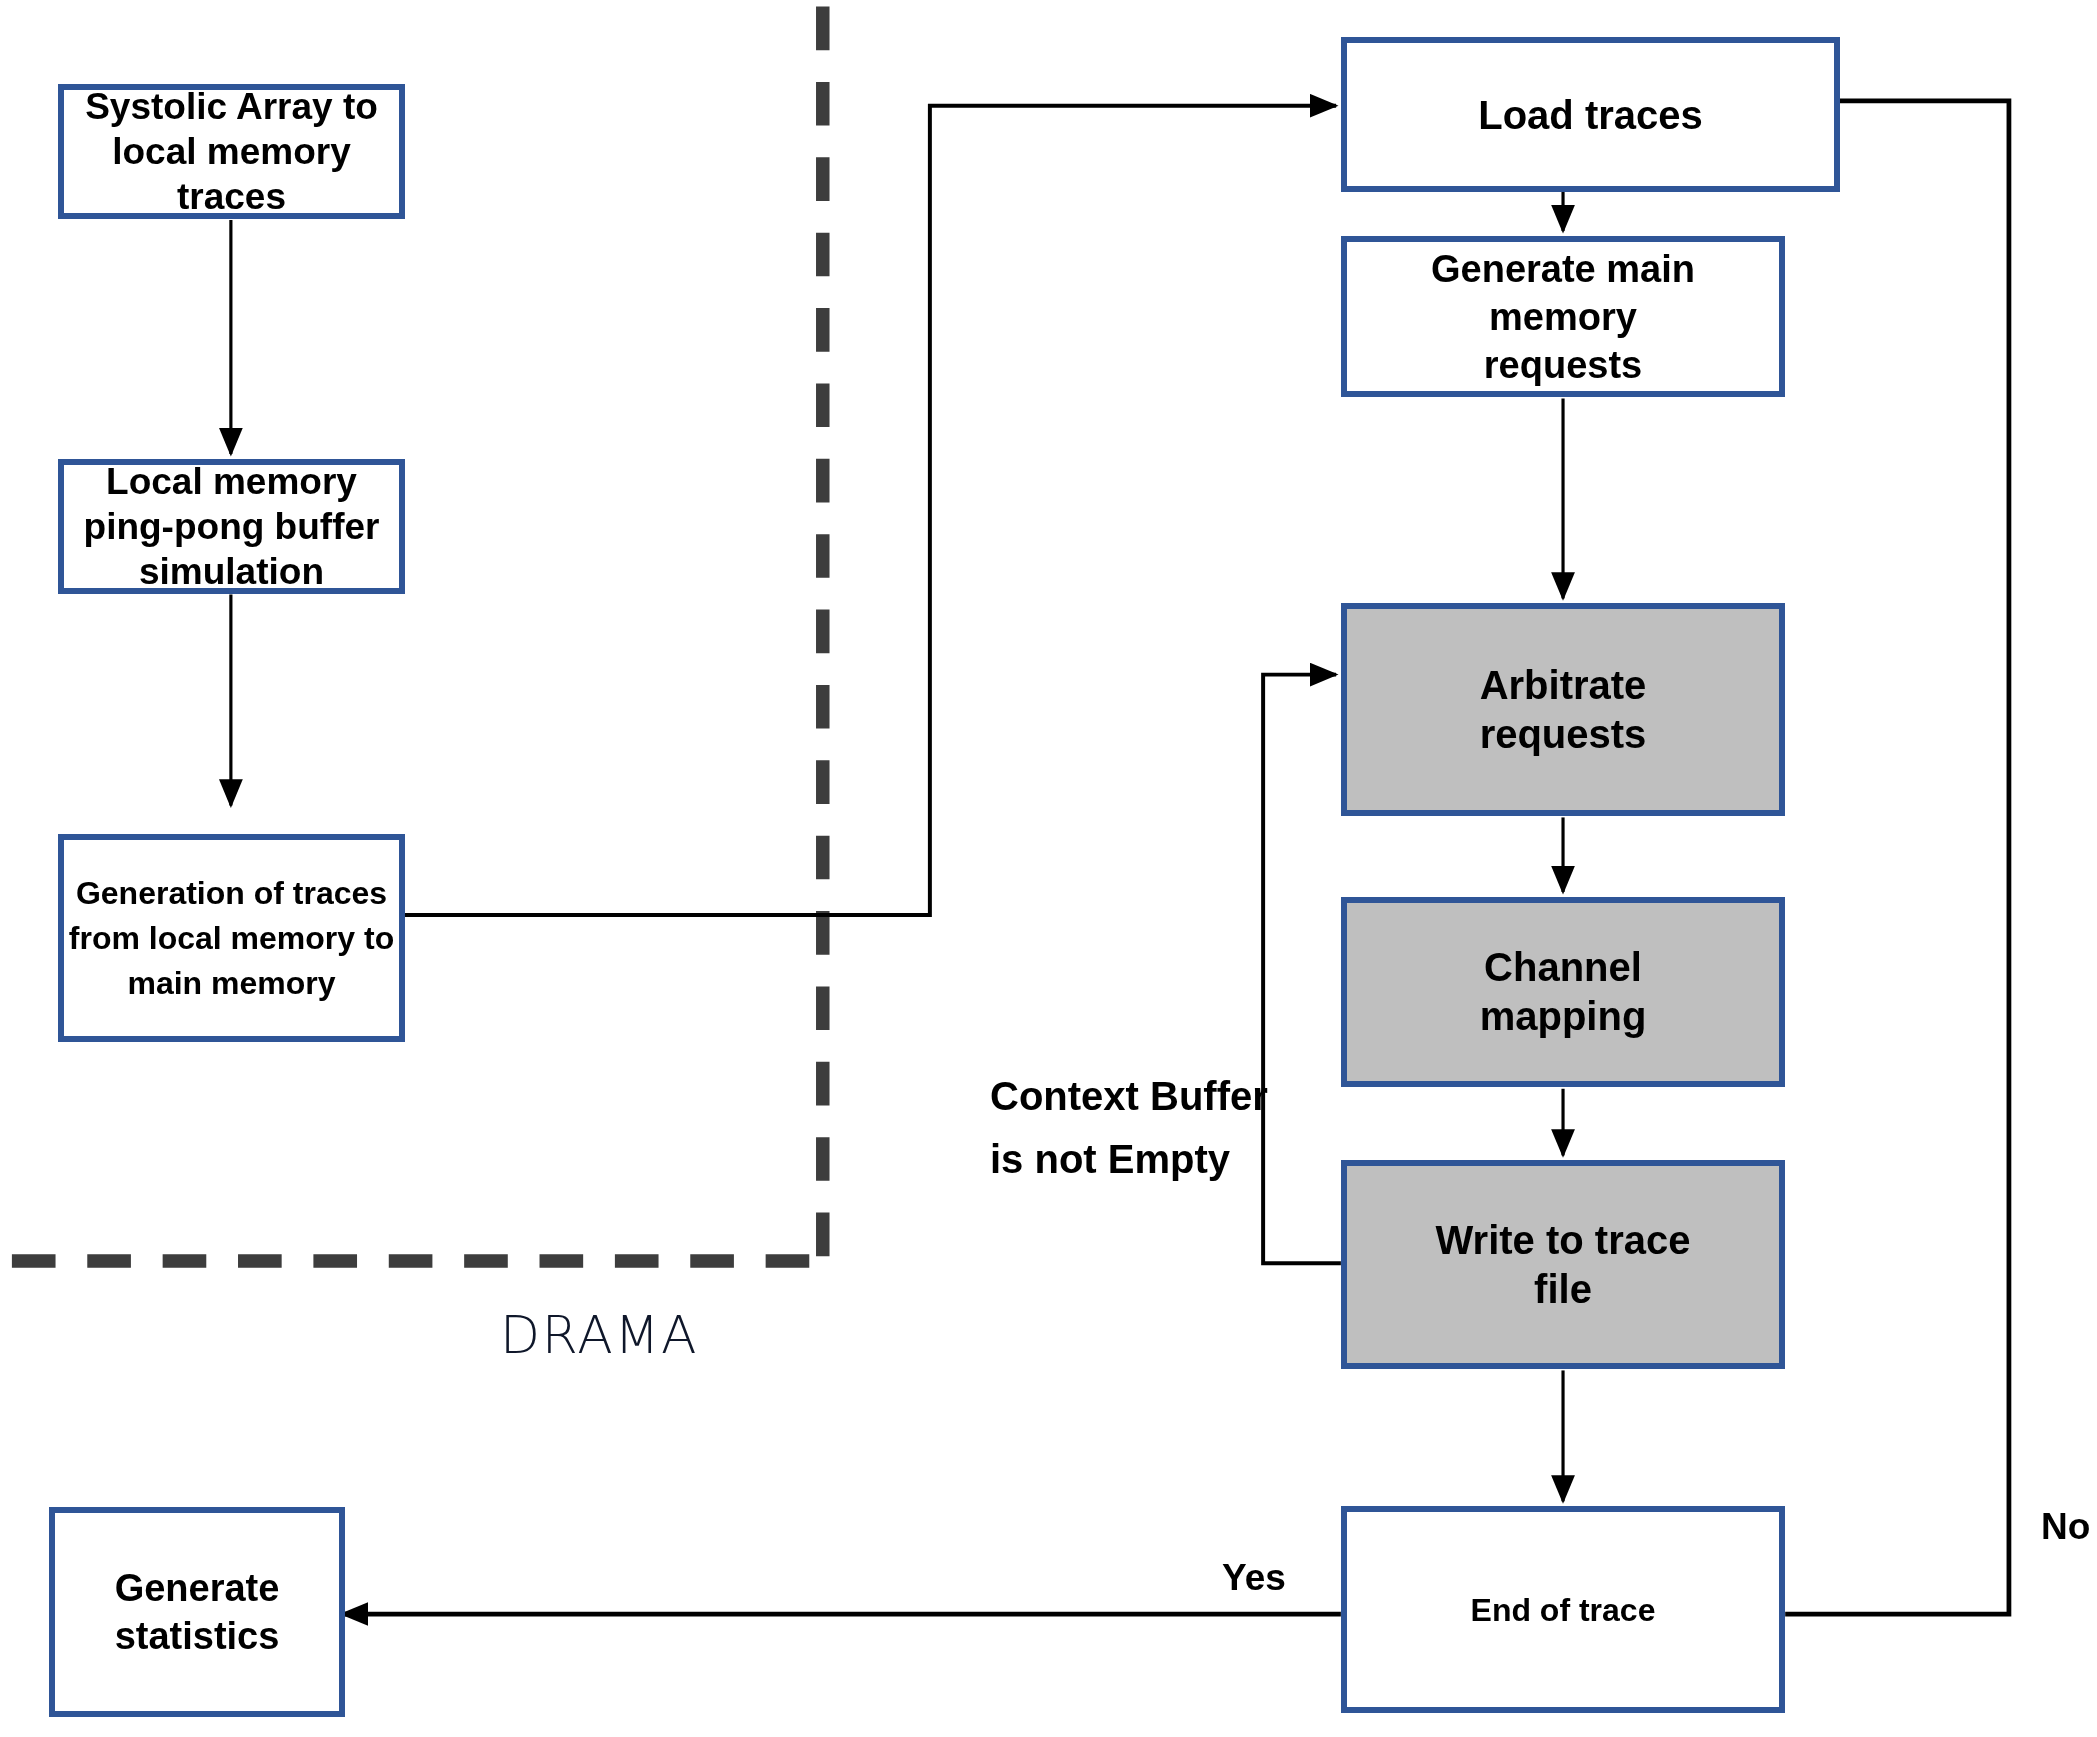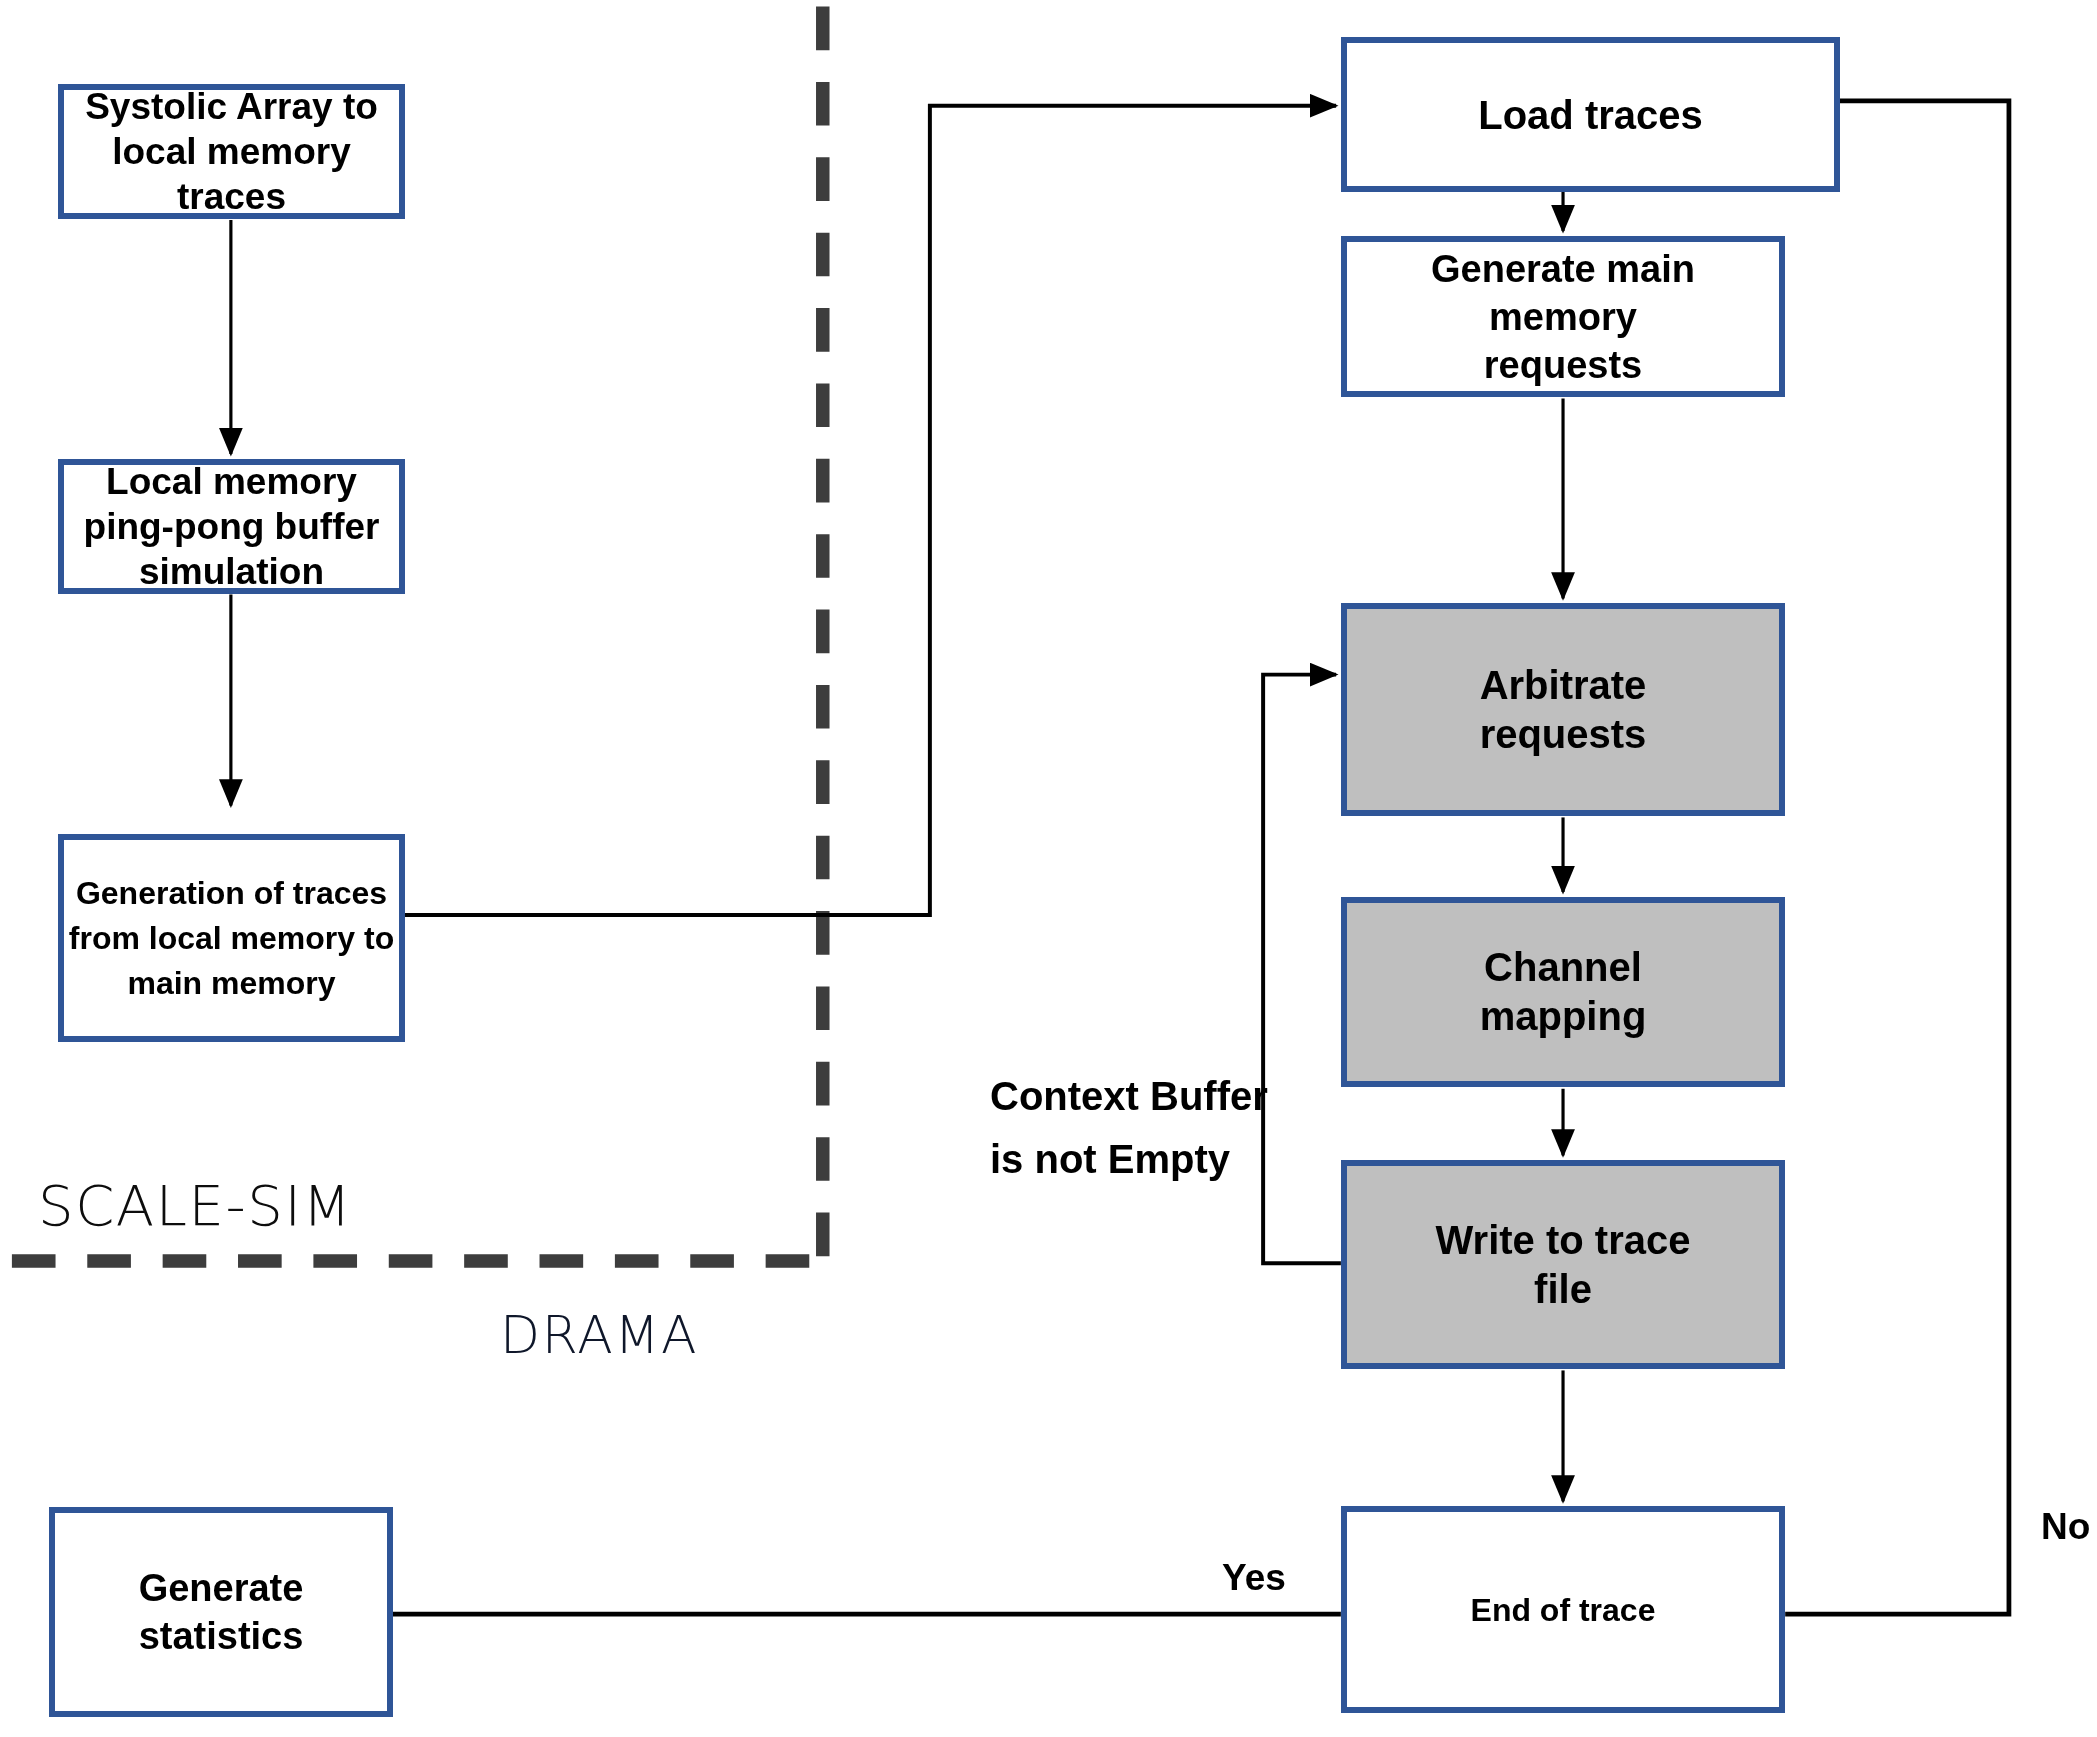--- a/index.html
+++ b/index.html
@@ -18,21 +18,21 @@
   #b-systolic{left:58px;top:84px;width:347px;height:135px;font-size:37px;line-height:45px;}
   #b-pingpong{left:58px;top:459px;width:347px;height:135px;font-size:37px;line-height:45px;}
   #b-tracegen{left:58px;top:810px;width:347px;height:208px;font-size:32px;line-height:45px;margin-top:24px;}
   
   #b-load{left:1341px;top:25.4px;width:499px;height:155px;font-size:40px;line-height:48px;margin-top:12px;}
   #b-genmm{left:1341px;top:236px;width:444px;height:161px;font-size:38px;line-height:48px;}
   #b-arbitrate{left:1341px;top:603px;width:444px;height:213px;font-size:40px;line-height:49px;}
   #b-channel{left:1341px;top:897px;width:444px;height:190px;font-size:40px;line-height:49px;}
   #b-write{left:1341px;top:1160px;width:444px;height:209px;font-size:40px;line-height:49px;}
   #b-end{left:1341px;top:1506px;width:444px;height:207px;font-size:32px;line-height:48px;}
-  #b-stats{left:49px;top:1507px;width:344px;height:210px;font-size:38px;line-height:48px;}
+  #b-stats{left:49px;top:1507px;width:296px;height:210px;font-size:38px;line-height:48px;}
   
   .lbl{position:absolute;white-space:pre-line;}
   #l-scalesim{left:38px;top:1173px;font-size:56px;font-weight:200;letter-spacing:1.6px;
               font-family:"DejaVu Sans","Liberation Sans",sans-serif;color:#0d0d0d;}
   #l-drama{left:500px;top:1305px;font-size:52px;font-weight:200;letter-spacing:1.6px;
            font-family:"DejaVu Sans","Liberation Sans",sans-serif;color:#0f172a;}
   #l-context{left:990px;top:1065px;font-size:40px;font-weight:bold;line-height:63px;}
   #l-yes{left:1222px;top:1557px;font-size:37px;font-weight:bold;}
   #l-no{left:2041px;top:1506px;font-size:37px;font-weight:bold;}
   svg#wires{position:absolute;left:0;top:0;pointer-events:none;}
@@ -88,21 +88,20 @@
 requests</div>
   <div class="box gray" id="b-channel">Channel
 mapping</div>
   <div class="box gray" id="b-write">Write to trace
 file</div>
   <div class="box" id="b-end">End of trace</div>
 
   <div class="box" id="b-stats">Generate
 statistics</div>
 
-  <div class="lbl" id="l-scalesim">SCALE-SIM</div>
   <div class="lbl" id="l-drama">DRAMA</div>
   <div class="lbl" id="l-context">Context Buffer
 is not Empty</div>
   <div class="lbl" id="l-yes">Yes</div>
   <div class="lbl" id="l-no">No</div>
 
 </div>
 
 
 </body></html>

